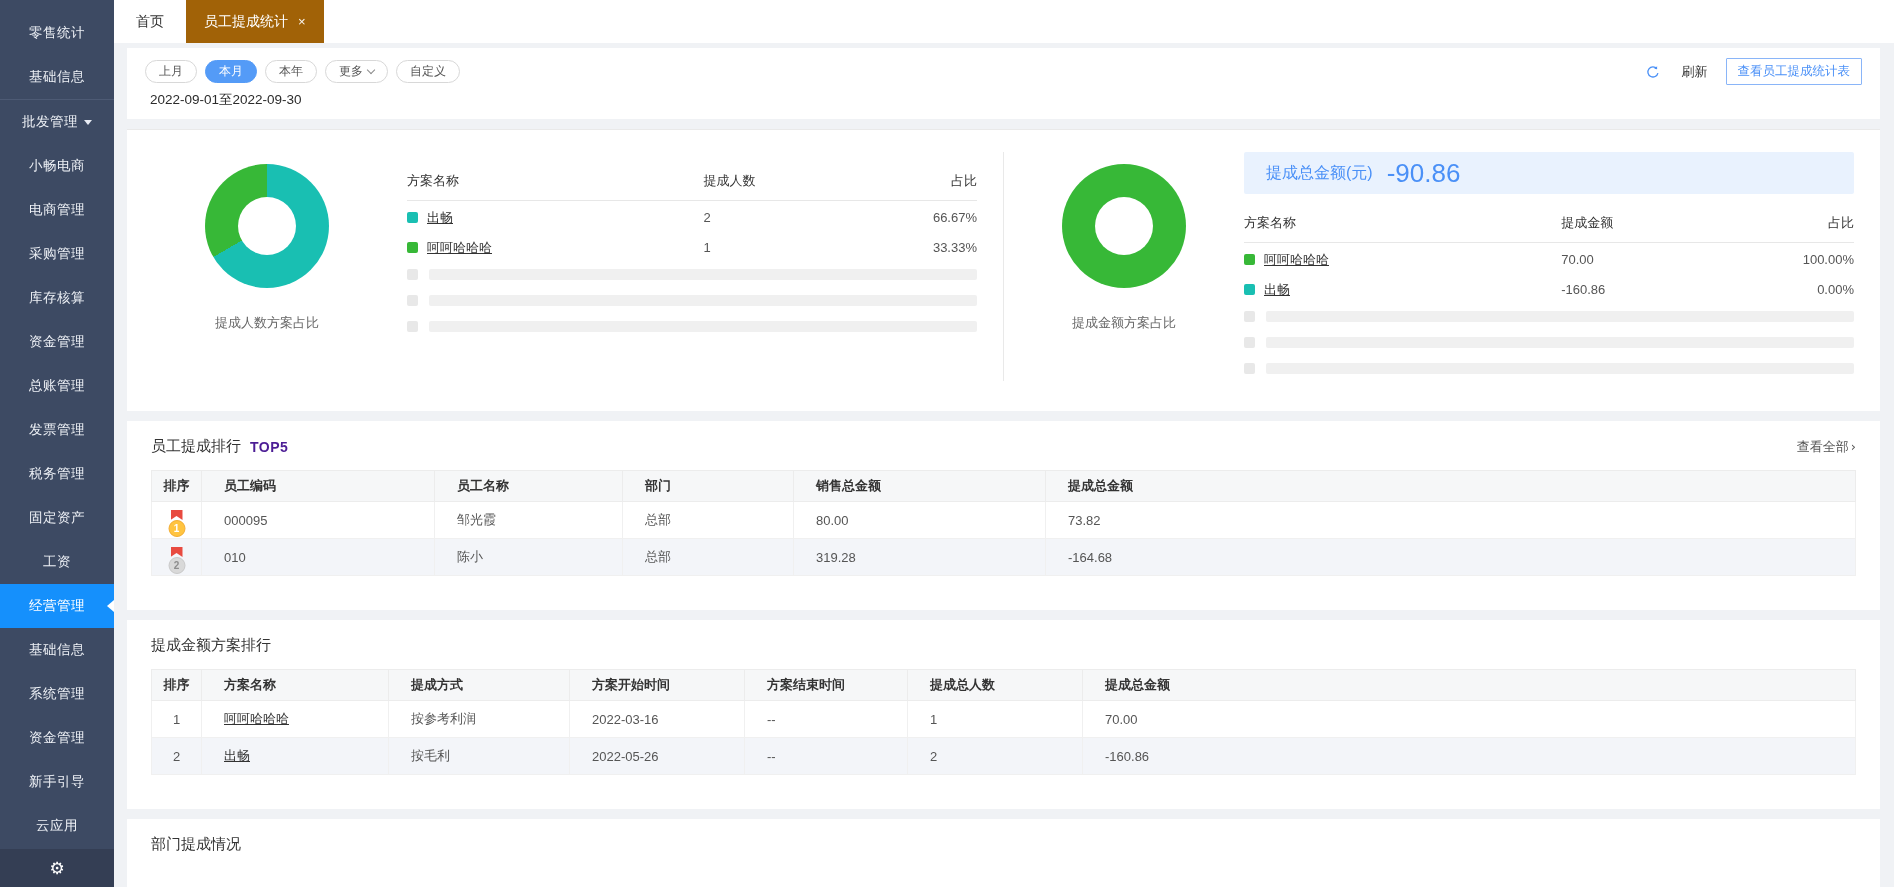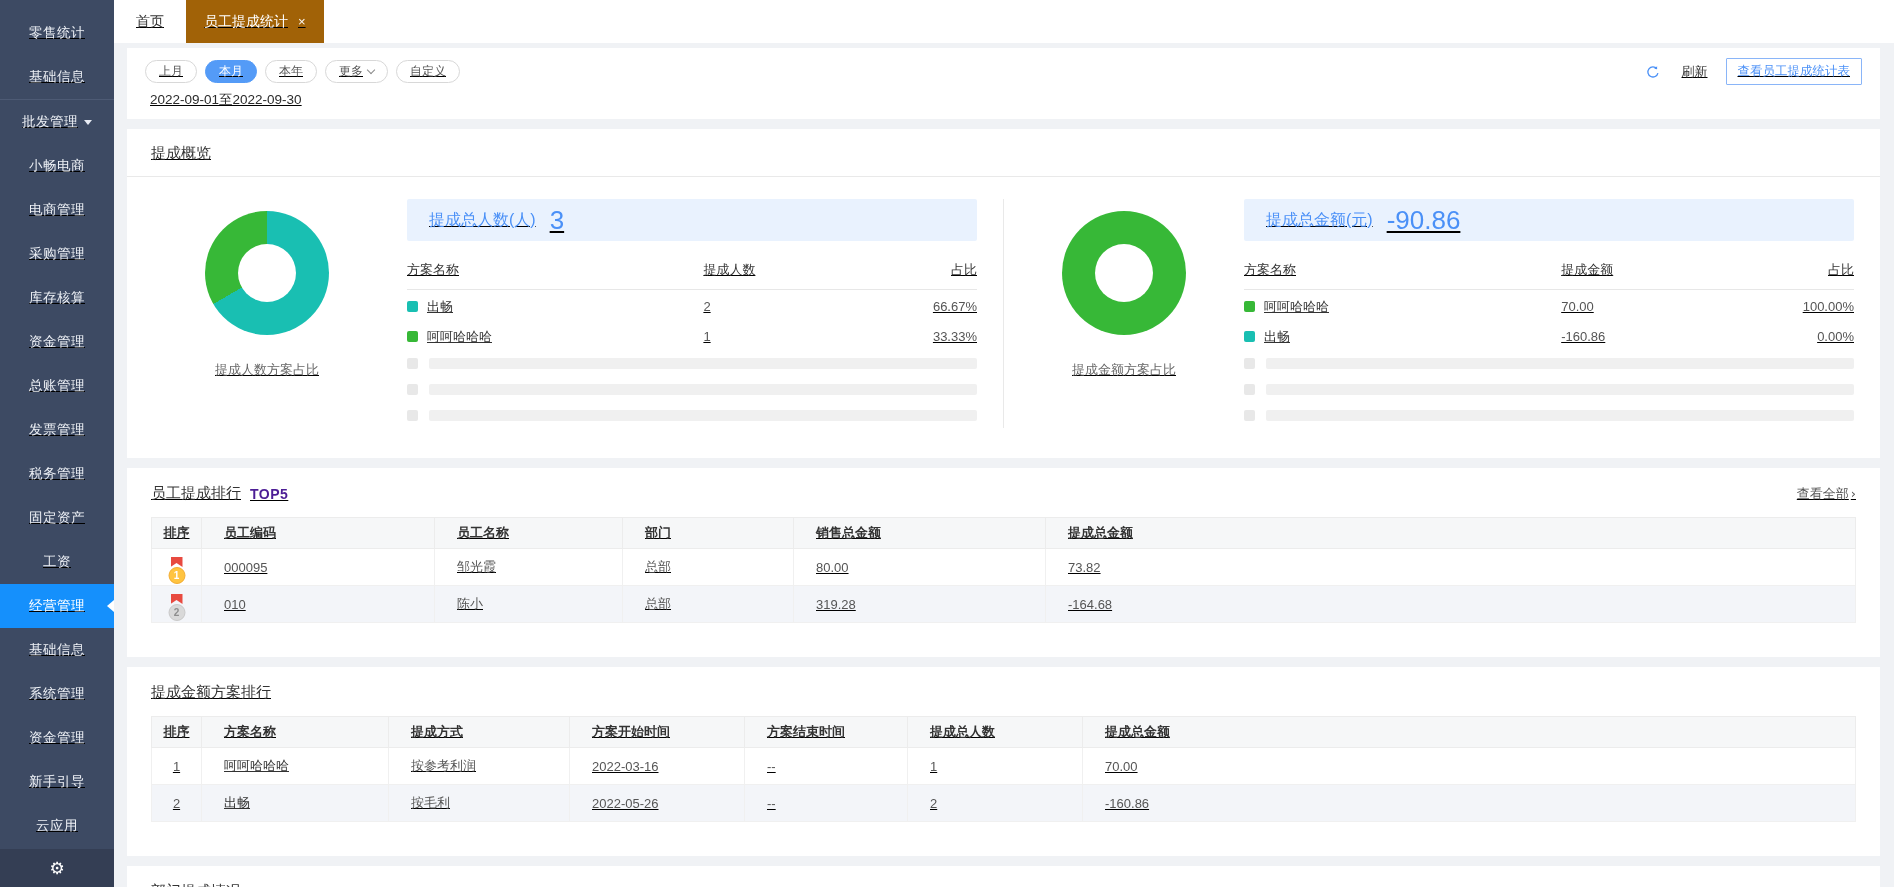--- a/index.html
+++ b/index.html
@@ -1,18 +1,18 @@
 <!DOCTYPE html>
 <html><head>
 <meta charset="utf-8">
 <style>
   * { box-sizing: border-box; margin: 0; padding: 0; }
   html,body { width:1894px; height:887px; overflow:hidden; background:#f0f2f5;
     font-family:"Liberation Sans", sans-serif; }
-  .app { display:flex; width:1894px; height:887px;text-decoration:underline; }
+  .app { display:flex; width:1894px; height:887px; }
 
   
   .sidebar { flex:0 0 114px; background:#3d4a63; color:#eef1f6; position:relative;
     padding-top:11px; height:887px; }
   .side-item { height:44px; display:flex; align-items:center; justify-content:center;
     font-size:13.5px; cursor:pointer; position:relative; letter-spacing:.5px; }
   .side-item.active { background:#1590fc; color:#fff; }
   .side-item.active::after { content:""; position:absolute; right:0; top:50%;
     transform:translateY(-50%); border-top:6px solid transparent;
     border-bottom:6px solid transparent; border-right:7px solid #fff; }
@@ -208,34 +208,29 @@
               </svg>
               <span>刷新</span>
             </span>
             <button class="btn-outline">查看员工提成统计表</button>
           </div>
         </div>
         <div class="date-row">2022-09-01至2022-09-30</div>
       </div>
 
       <div class="card">
-        <div class="ov-title-row"><span class="card-title">提成概览</span></div>
         <div class="divider"></div>
         <div class="ov-body">
 
           <div class="ov-half">
             <div class="donut-col">
               <div class="donut" style="background: conic-gradient(rgb(25, 191, 178) 0%, rgb(25, 191, 178) 66.67%, rgb(55, 184, 55) 66.67%, rgb(55, 184, 55) 100%);"></div>
               <div class="donut-label">提成人数方案占比</div>
             </div>
             <div class="ov-table-col">
-              <div class="stat-band">
-                <span class="stat-label">提成总人数(人)</span>
-                <span class="stat-value">3</span>
-              </div>
               <div class="mini-head">
                 <span class="col-name">方案名称</span>
                 <span class="col-mid">提成人数</span>
                 <span class="col-pct">占比</span>
               </div>
               <div class="mini-row">
                 <span class="col-name">
                     <span class="legend-sq" style="background: rgb(25, 191, 178);"></span>
                     <a class="plan-link">出畅</a>
                   </span>

